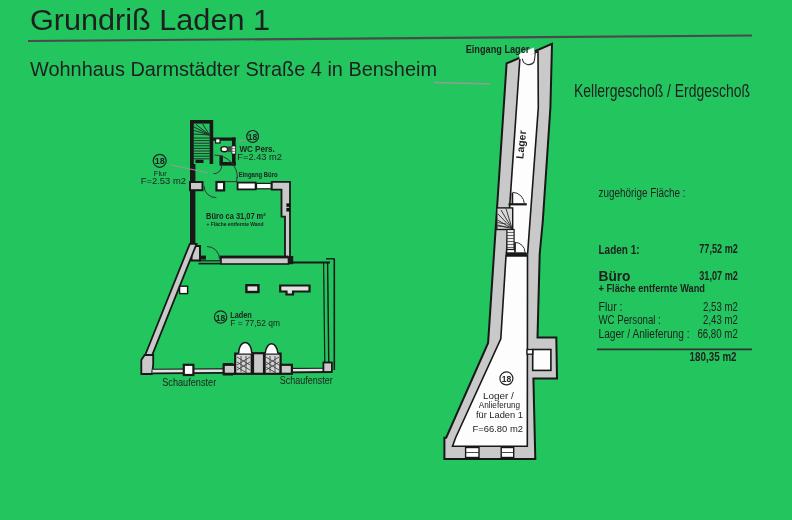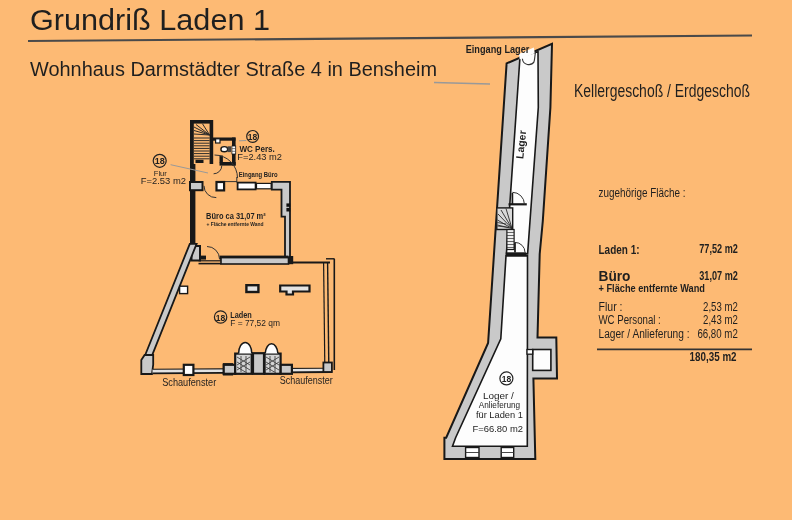--- a/index.html
+++ b/index.html
@@ -1,16 +1,16 @@
 <!DOCTYPE html>
 <html><head>
 <meta charset="utf-8">
 <style>
   html,body{margin:0;padding:0;}
-  .page{position:relative;width:792px;height:520px;background:#fdba74;overflow:hidden;
+  .page{position:relative;width:792px;height:520px;background:#22c55e;overflow:hidden;
         font-family:"Liberation Sans", sans-serif;color:#1c1c1c;}
   svg text{font-family:"Liberation Sans", sans-serif;fill:#1f1f1f;}
 </style>
 </head>
 <body>
 <div class="page">
 <svg width="792" height="520" viewBox="0 0 792 520">
 
   <text x="30" y="30" font-size="29" fill="#222" textLength="240" lengthAdjust="spacingAndGlyphs">Grundriß Laden 1</text>
 

